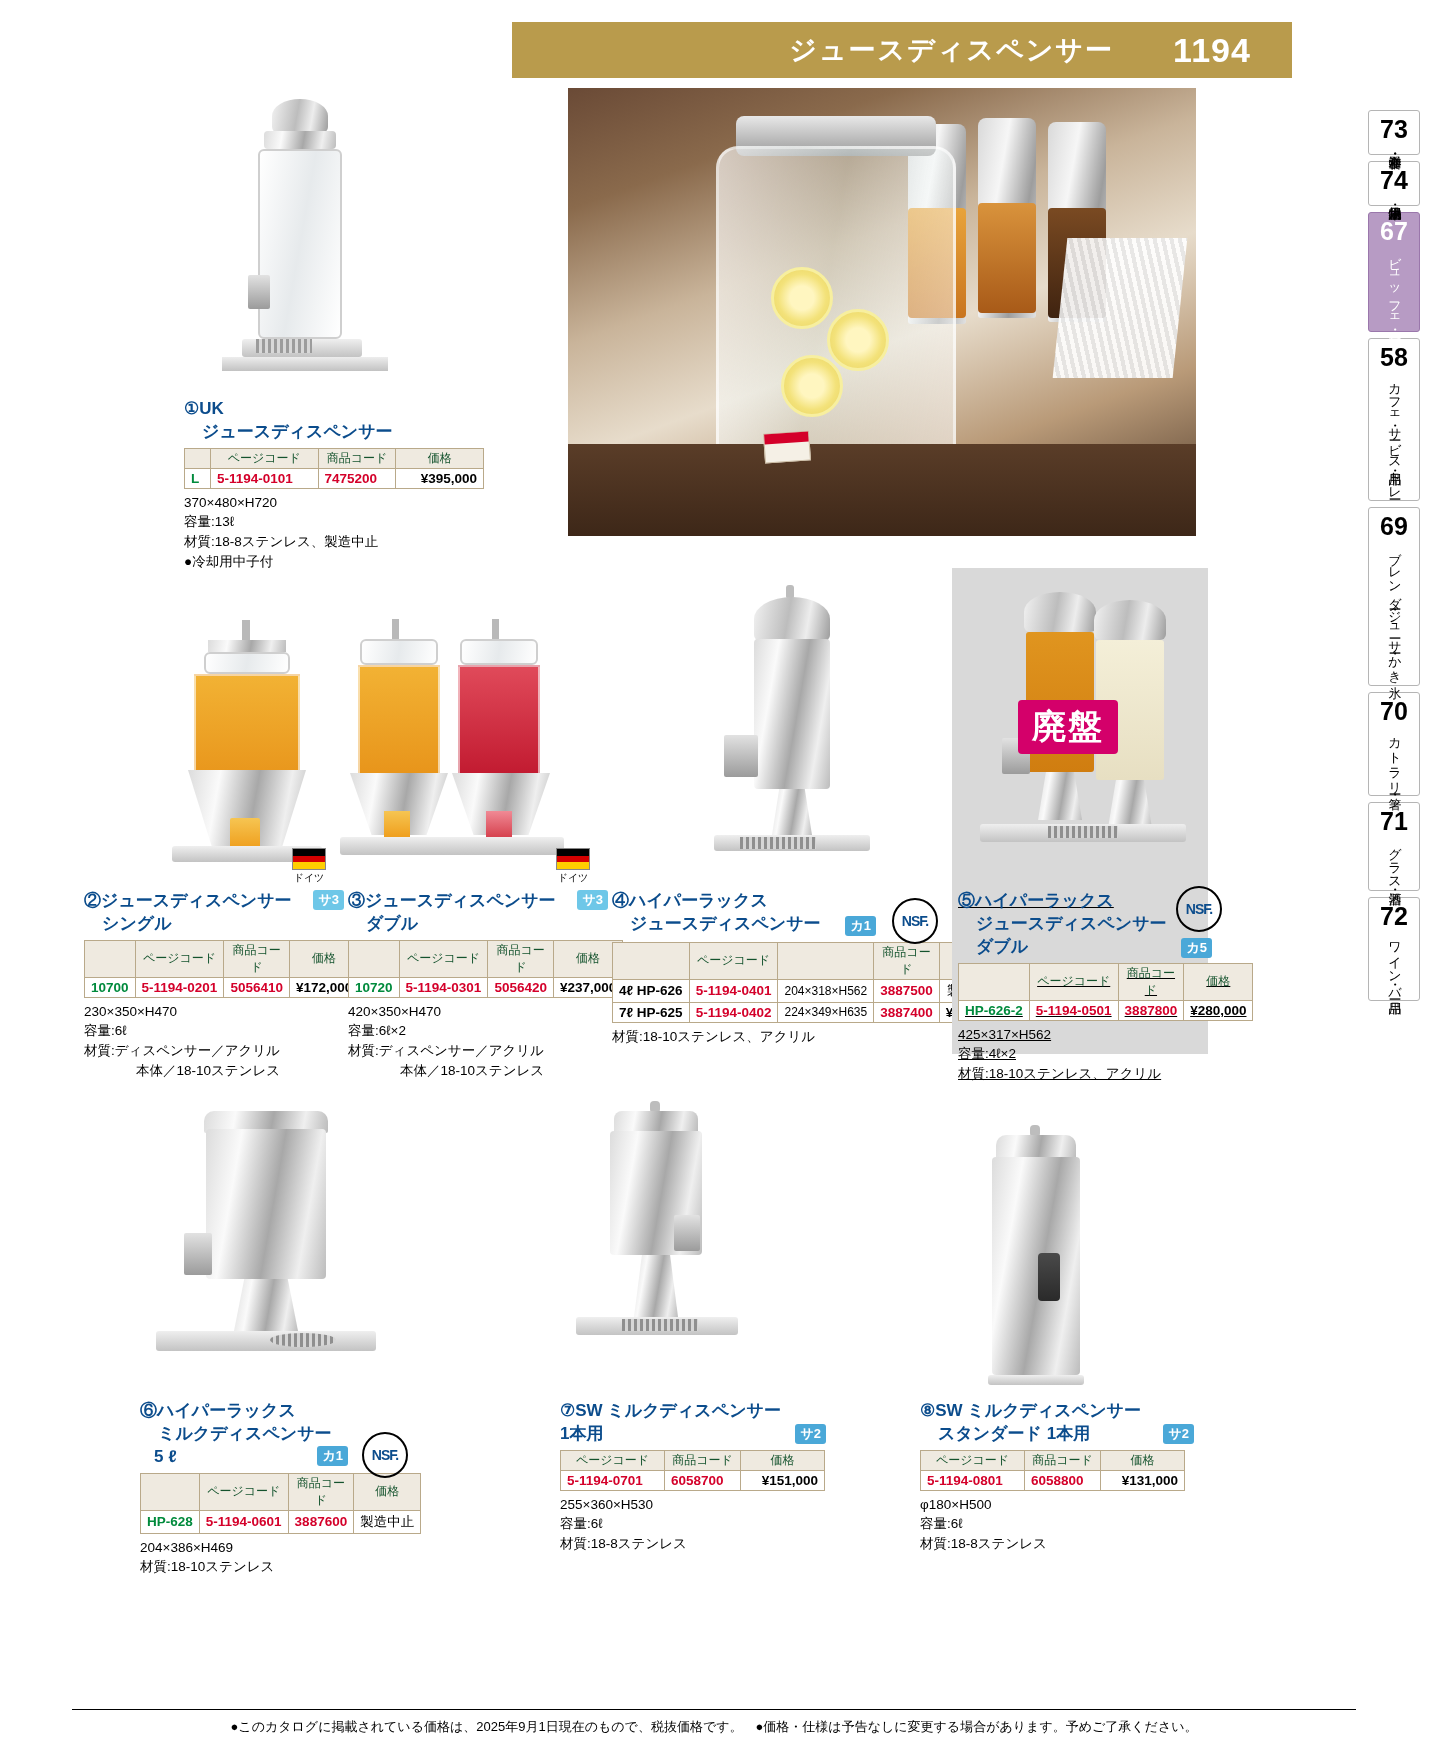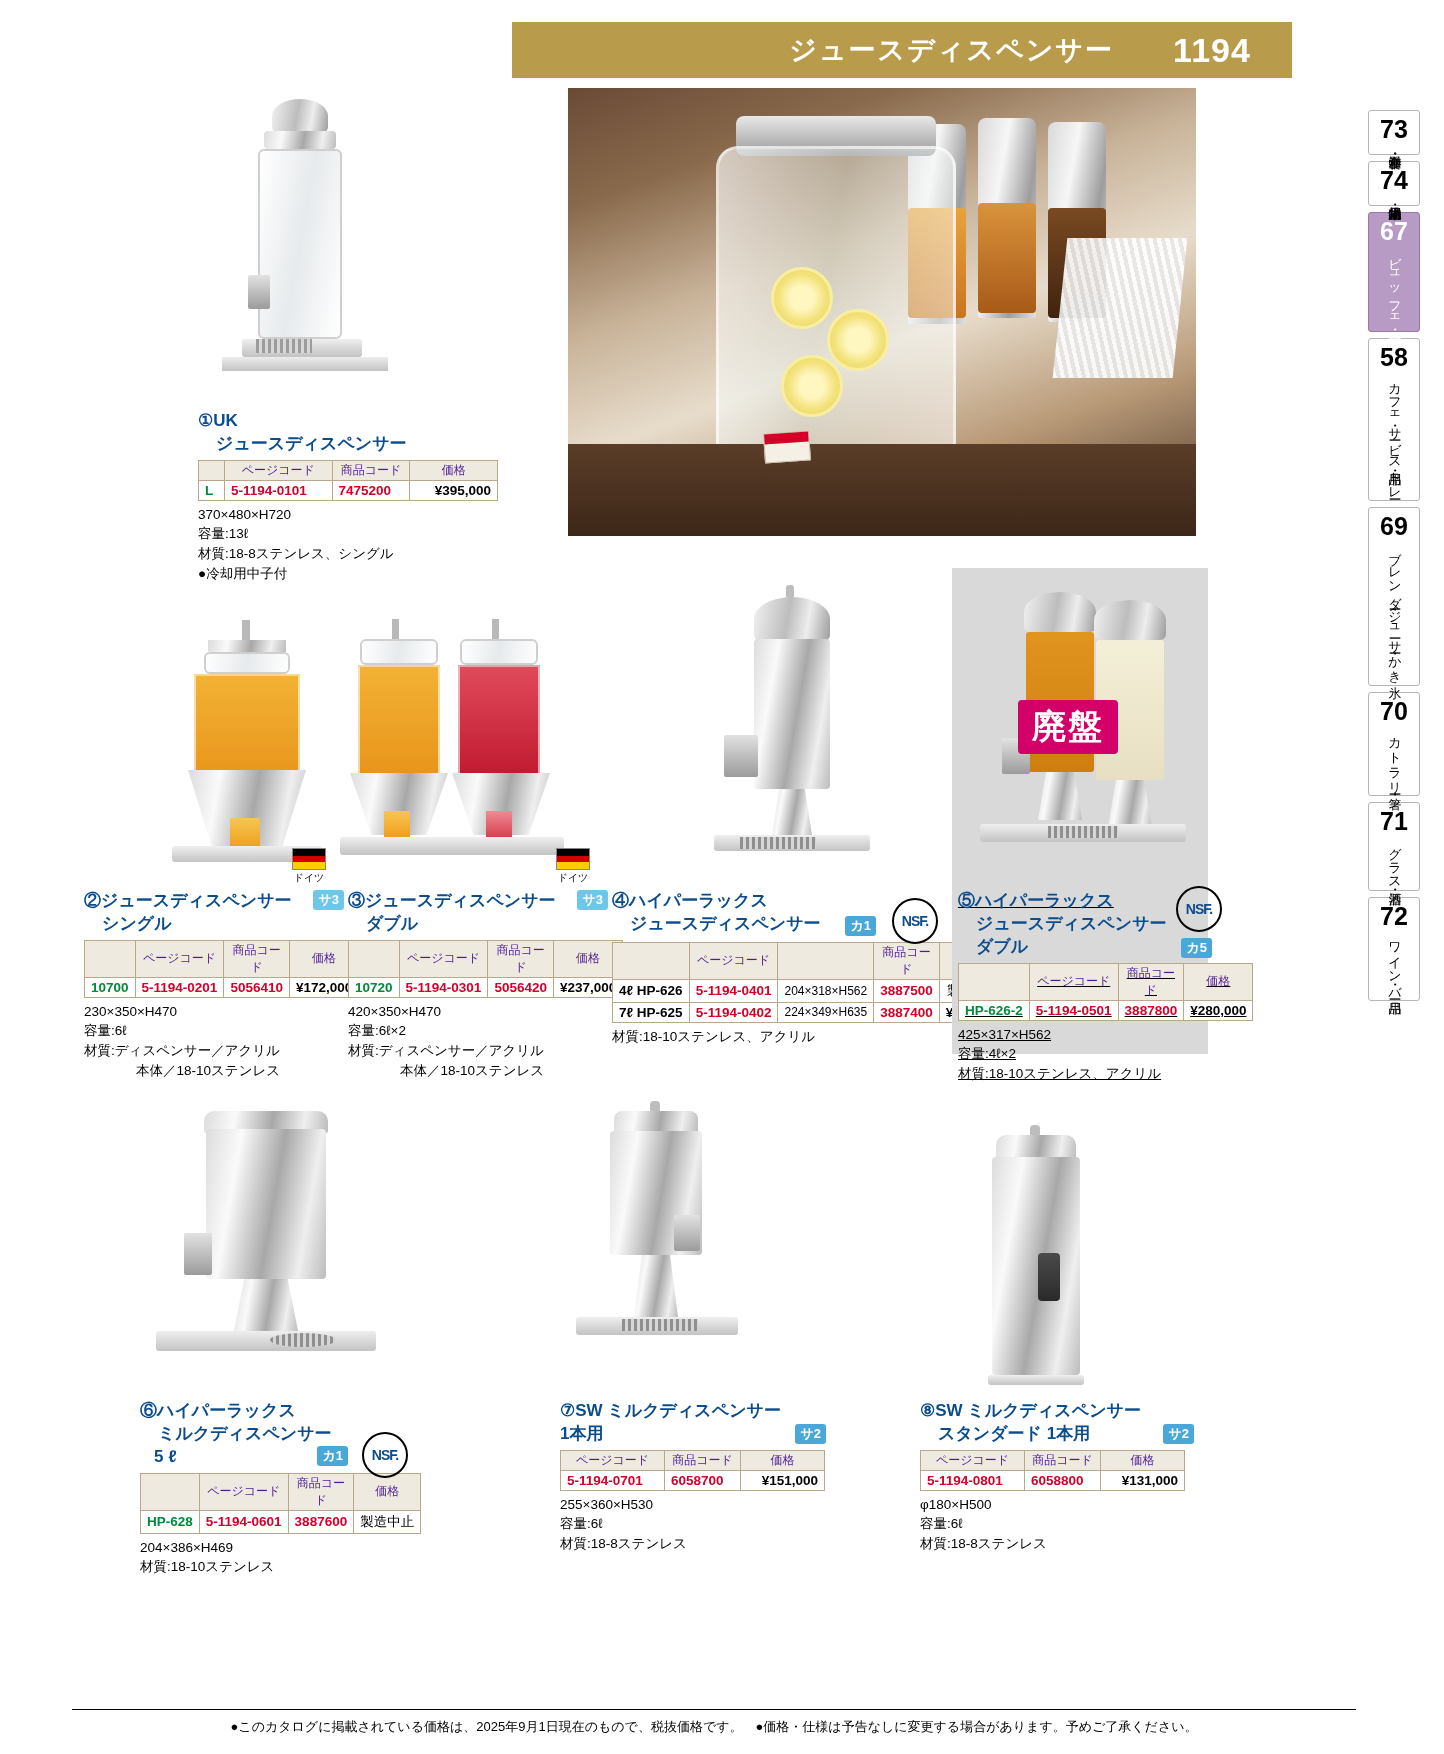--- a/index.html
+++ b/index.html
@@ -58,21 +58,21 @@
 
   
   .prod-title { font-size:17px; font-weight:bold; color:#0b4c8c; line-height:1.35; }
   .spec { font-size:13.5px; line-height:1.45; margin-top:4px; }
 
   table.price {
     border-collapse:collapse; font-size:12.5px; margin-top:4px;
   }
   table.price th {
     background:#efeae0; border:1px solid #b9a98a; font-weight:normal;
-    padding:1px 6px; font-size:12px; color:#4c1d95;
+    padding:1px 6px; font-size:12px; color:#14532d;
   }
   table.price td {
     border:1px solid #b9a98a; padding:2px 6px; font-size:13.5px;
     background:#fff; white-space:nowrap;
   }
   td.code { color:#d4002a; font-weight:bold; }
   td.pcode { color:#d4002a; font-weight:bold; }
   td.num { color:#008a3c; font-weight:bold; }
   td.price-v { text-align:right; font-weight:bold; }
   td.disc { color:#000; }
@@ -222,21 +222,21 @@
 
   <div style="position:absolute;left:160px;top:95px;width:300px;height:300px;">
     <div class="disp-art d-dome" style="left:112px;top:4px;width:56px;height:34px;"></div>
     <div class="disp-art d-steel" style="left:104px;top:36px;width:72px;height:18px;border-radius:4px;"></div>
     <div class="disp-art d-tank" style="left:98px;top:54px;width:84px;height:190px;"></div>
     <div class="disp-art d-tap" style="left:88px;top:180px;width:22px;height:34px;"></div>
     <div class="disp-art d-base" style="left:82px;top:244px;width:120px;height:18px;"></div>
     <div class="disp-art" style="left:62px;top:262px;width:166px;height:14px;background:linear-gradient(#ededed,#c2c2c2);"></div>
     <div class="disp-art d-tray" style="left:96px;top:244px;width:56px;height:14px;background:repeating-linear-gradient(90deg,#9c9c9c 0 3px,#d8d8d8 3px 6px);"></div>
   </div>
-  <div style="position:absolute;left:198px;top:398px;width:300px;margin-top:12px;">
+  <div style="position:absolute;left:184px;top:398px;width:300px;">
     <div class="prod-title">
       <span>①</span><span>UK</span><br>
       <span style="margin-left:18px;display:inline-block;">ジュースディスペンサー</span>
     </div>
     <table class="price">
       <tbody>
           <tr>
         <th style="width:26px;"></th>
         <th style="width:108px;">ページコード</th>
         <th style="width:78px;">商品コード</th>
@@ -246,21 +246,21 @@
         <td class="num">L</td>
         <td class="pcode">5-1194-0101</td>
         <td class="code">7475200</td>
         <td class="price-v">¥395,000</td>
       </tr>
     </tbody>
       </table>
     <div class="spec">
       <div>370×480×H720</div>
       <div>容量:13ℓ</div>
-      <div>材質:18-8ステンレス、シングル</div>
+      <div>材質:18-8ステンレス、製造中止</div>
       <div>●冷却用中子付</div>
     </div>
   </div>
 
   <div style="position:absolute;left:150px;top:620px;width:220px;height:270px;">
     <div class="disp-art" style="left:92px;top:0;width:8px;height:22px;background:#b9b9b9;"></div>
     <div class="disp-art d-steel" style="left:58px;top:20px;width:78px;height:12px;"></div>
     <div class="disp-art d-tank" style="left:54px;top:32px;width:86px;height:22px;"></div>
     <div class="disp-art" style="left:44px;top:54px;width:106px;height:108px;background:linear-gradient(#f2b234,#e8951b);border:2px solid rgba(255,255,255,.6);"></div>
     <div class="disp-art" style="left:44px;top:162px;width:106px;height:30px;background:linear-gradient(#f6c552,#f0a828);clip-path:polygon(0 0,100% 0,62% 100%,38% 100%);"></div>

